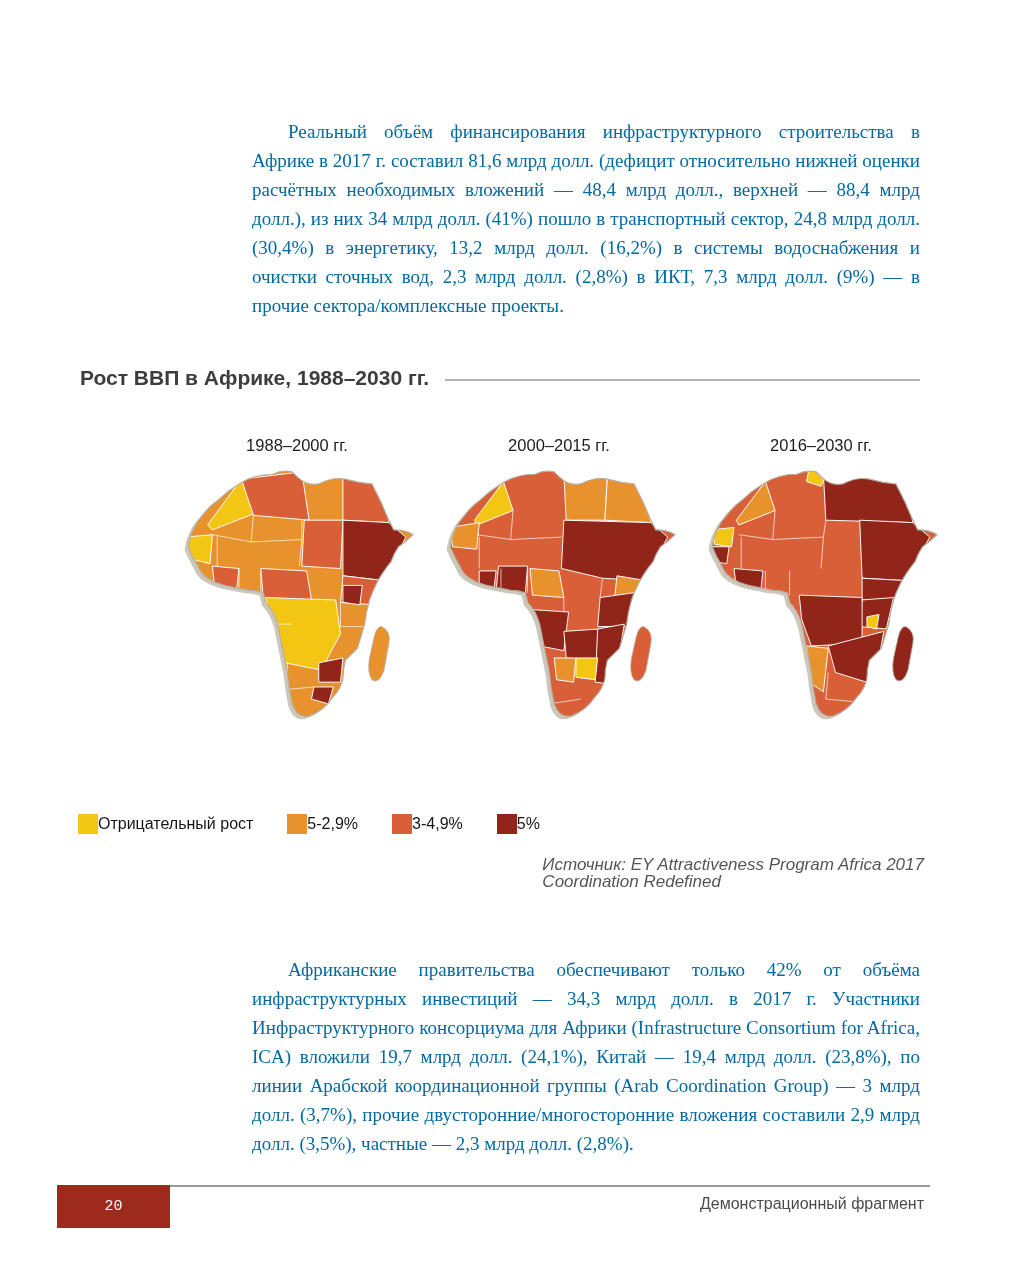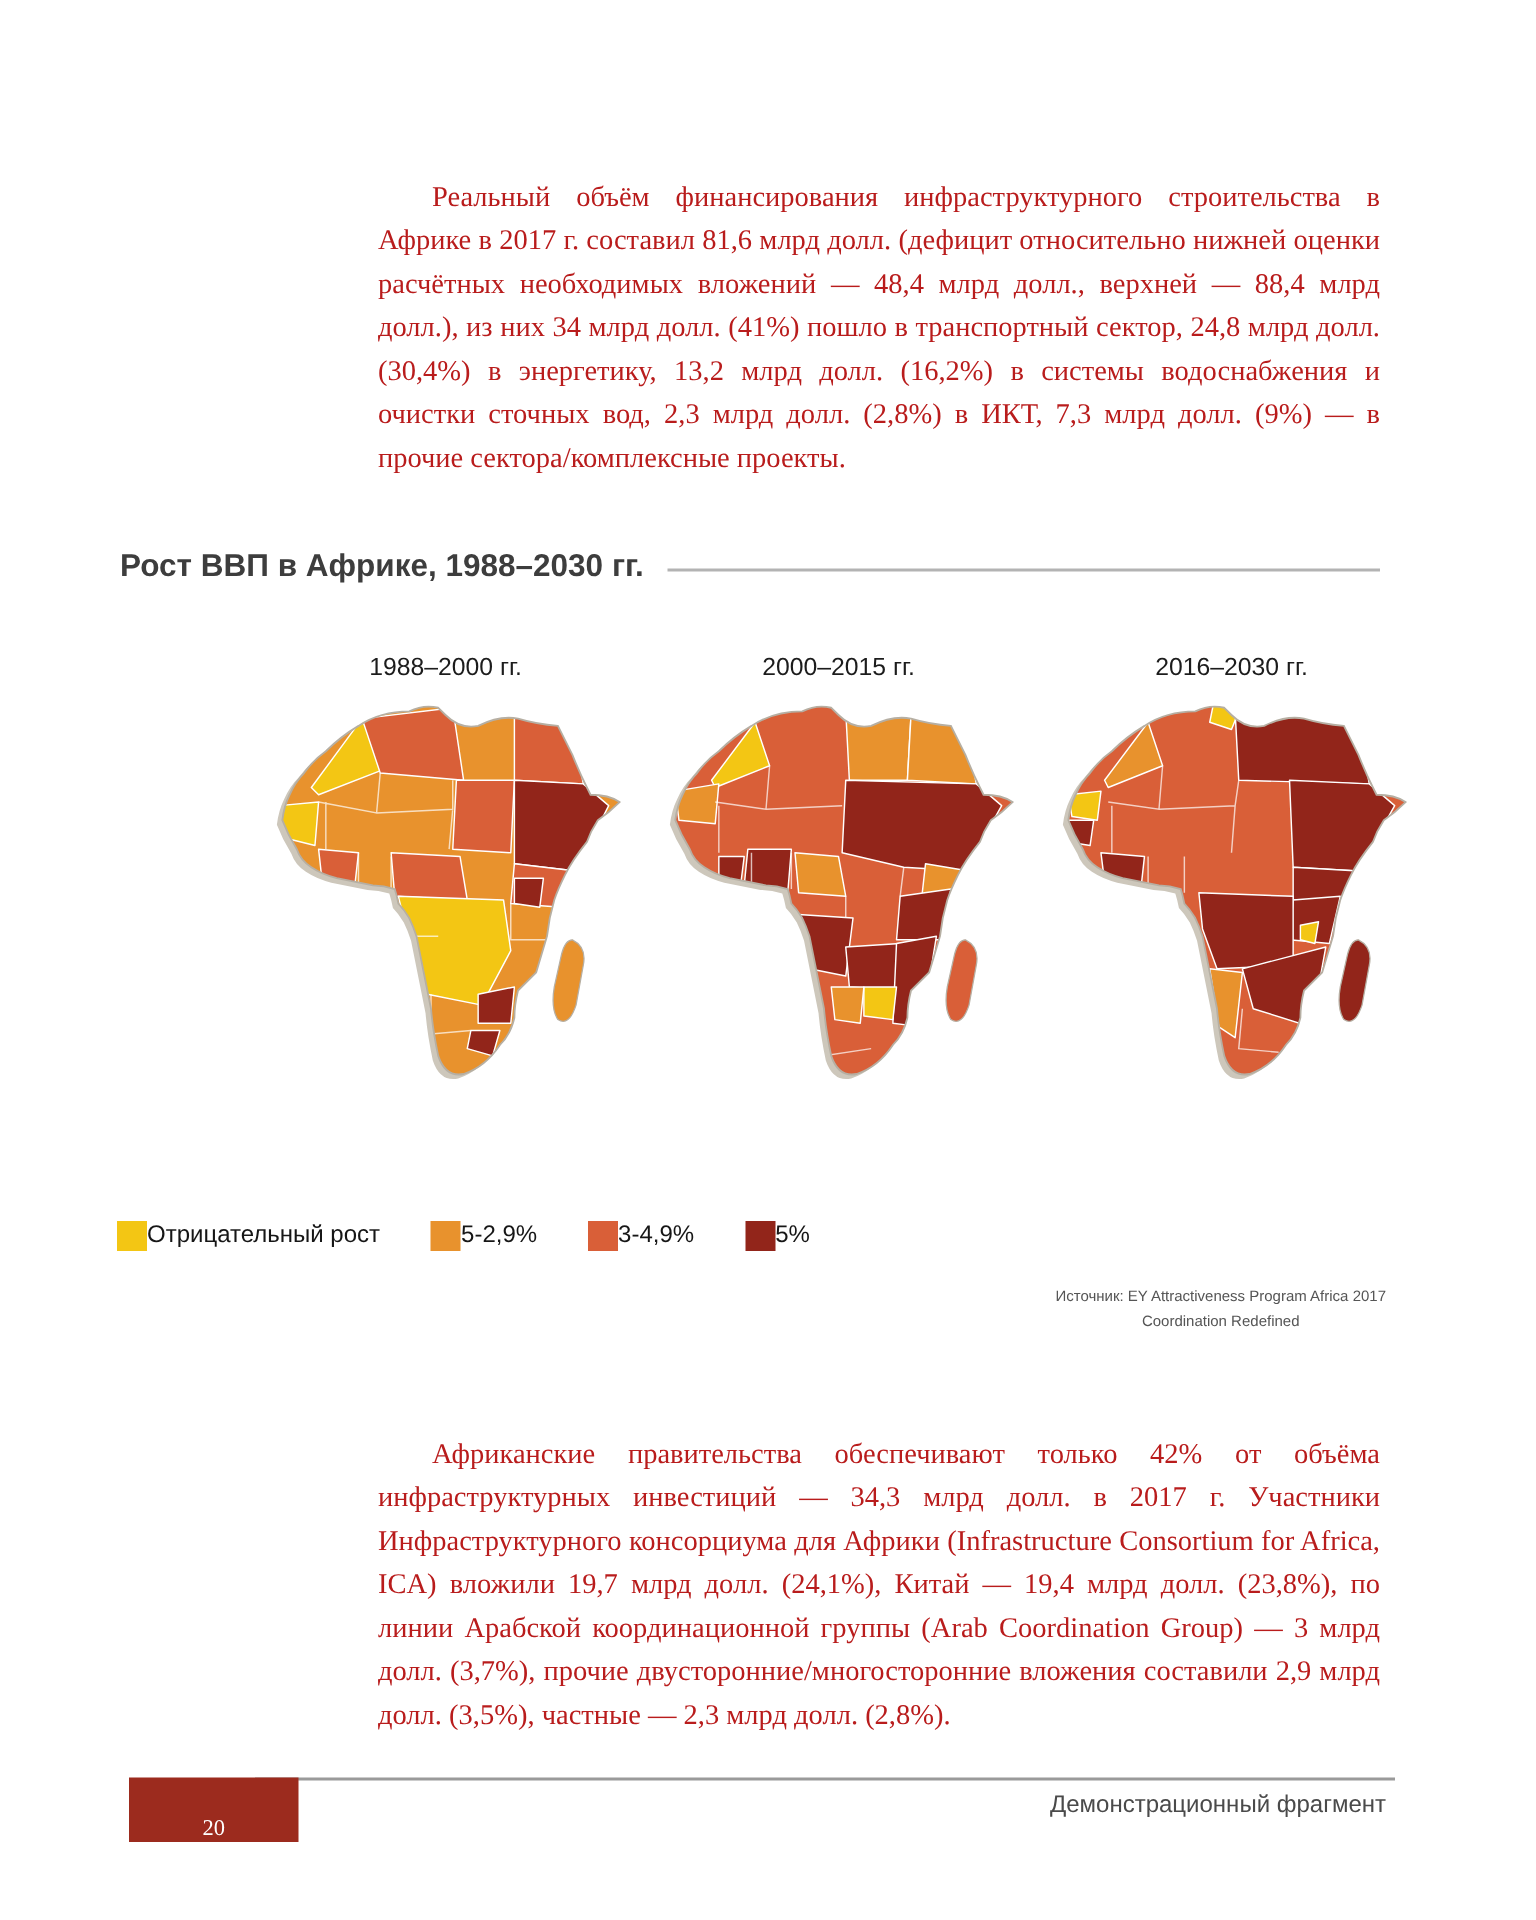--- a/index.html
+++ b/index.html
@@ -3,21 +3,21 @@
 <meta charset="utf-8">
 <style>
   html,body{margin:0;padding:0;}
   body{
     width:1024px;height:1280px;position:relative;background:#ffffff;
     font-family:"Liberation Serif", serif;color:#161616;overflow:hidden;
   }
   .para{
     position:absolute;left:252px;width:668px;
     font-size:19px;line-height:29px;text-align:justify;text-indent:36px;
-    color:#b91c1c;
+    color:#0369a1;
   }
   #para1{top:98px;}
   #para2{top:936px;}
   .section-heading{
     position:absolute;left:80px;top:366px;width:840px;
     display:flex;align-items:center;
     font-family:"Liberation Sans", sans-serif;font-weight:bold;
     font-size:21px;color:#3d3d3d;
   }
   .section-heading .rule{
@@ -35,31 +35,31 @@
   .africa-svg{width:242px;height:278px;display:block;}
   .b{fill:none;stroke:#ffffff;stroke-width:0.8;opacity:0.7;}
   .patch{stroke:#ffffff;stroke-width:0.8;stroke-linejoin:round;}
   .legend{
     position:absolute;left:78px;top:814px;display:flex;align-items:center;gap:34px;
     font-family:"Liberation Sans", sans-serif;font-size:16px;color:#161616;
   }
   .legend-item{display:flex;align-items:center;gap:0;}
   .swatch{width:20px;height:20px;display:inline-block;}
   .source{
-    position:absolute;right:100px;top:856px;text-align:center;
-    font-family:"Liberation Sans", sans-serif;
-    font-size:10px;line-height:17px;color:#555555;
+    position:absolute;right:100px;top:856px;text-align:left;
+    font-family:"Liberation Sans", sans-serif;font-style:italic;
+    font-size:17px;line-height:17px;color:#555555;
   }
   .footer-rule{
     position:absolute;left:170px;right:94px;top:1185px;height:1.5px;background:#9a9a9a;
   }
   .page-box{
     position:absolute;left:57px;top:1185px;width:113px;height:43px;
-    display:flex;align-items:flex-end;justify-content:center;
-    font-family:Liberation Serif, serif;font-size:15px;color:#ffffff;margin-left:29px;
+    display:flex;align-items:center;justify-content:center;
+    font-family:Liberation Mono, monospace;font-size:15px;color:#ffffff;
   }
   .footer-label{
     position:absolute;right:100px;top:1195px;
     font-family:"Liberation Sans", sans-serif;font-size:16px;color:#4a4a4a;
   }
   .defs-holder{position:absolute;width:0;height:0;overflow:hidden;}
 </style>
 </head>
 <body>
 

